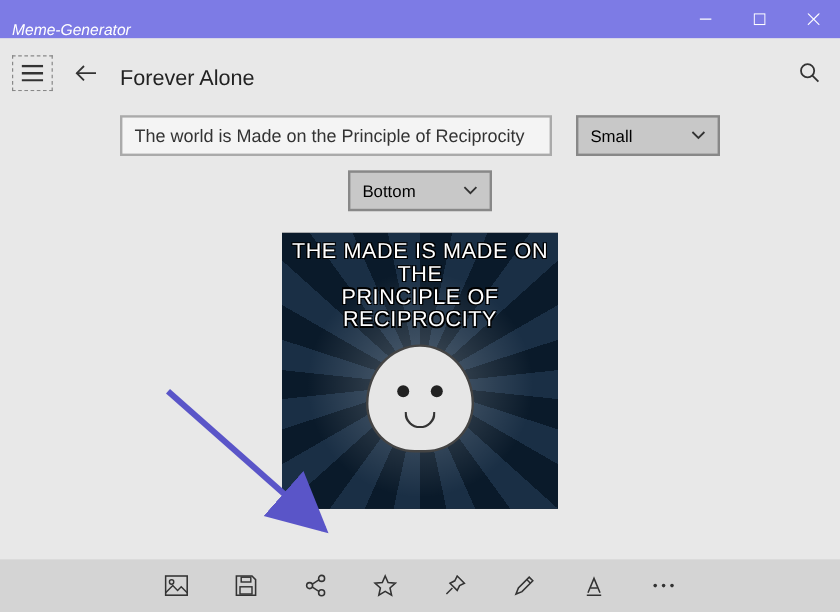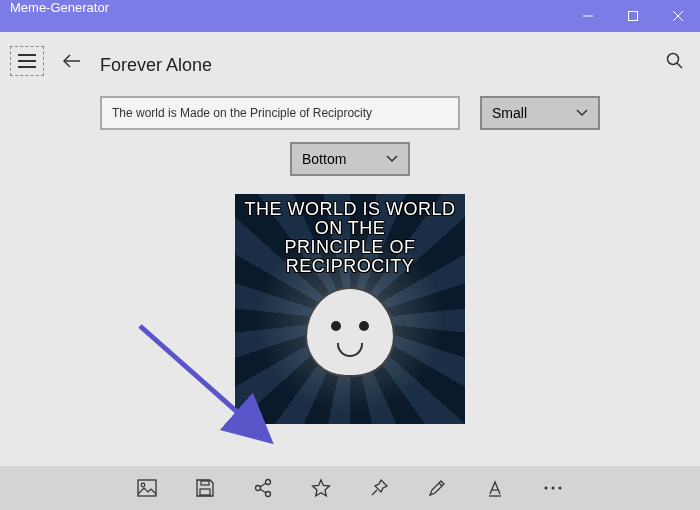--- a/index.html
+++ b/index.html
@@ -1,27 +1,27 @@
 <!DOCTYPE html>
 <html><head>
 <meta charset="utf-8">
 <style>
   * { box-sizing: border-box; margin: 0; padding: 0; }
   html, body { width: 700px; height: 510px; overflow: hidden; font-family: "Segoe UI", Arial, sans-serif; background: #e8e8e8; }
-  .titlebar { height: 32px; background: #7d7be5; color: #fff; display: flex; align-items: flex-start; font-size: 13px; }
+  .titlebar { height: 32px; background: #7d7be5; color: #fff; display: flex; align-items: flex-end; font-size: 13px; font-style: italic; }
   .titlebar .title { padding-left: 10px; flex: 1; }
   .titlebar .win-btn { width: 45px; height: 32px; display: flex; align-items: center; justify-content: center; }
   .subbar { height: 44px; background: #e8e8e8; display: flex; align-items: flex-end; padding: 0 10px; }
   .hamburger { width: 34px; height: 30px; display: flex; align-items: center; justify-content: center; border: 1px dashed #888; margin-right: 12px; }
   .back { width: 30px; height: 30px; display: flex; align-items: center; justify-content: center; margin-right: 14px; }
   .page-title { font-size: 18px; font-weight: 500; color: #222; flex: 1; }
   .search { width: 30px; height: 30px; display: flex; align-items: center; justify-content: center; }
   .content { height: 390px; background: #e8e8e8; position: relative; display: flex; flex-direction: column; align-items: center; padding-top: 20px; }
   .row { display: flex; gap: 20px; margin-bottom: 12px; }
-  .text-input { width: 360px; height: 34px; border: 2px solid #aaa; background: #f4f4f4; padding: 0 10px; font-size: 12px; color: #333; outline: none; }
+  .text-input { width: 360px; height: 34px; border: 2px solid #aaa; background: #f4f4f4; padding: 0 10px; font-size: 15px; color: #333; outline: none; }
   .text-input::placeholder { color: #888; font-style: italic; }
   .select { width: 120px; height: 34px; border: 2px solid #888; background: #c8c8c8; display: flex; align-items: center; justify-content: space-between; padding: 0 10px; font-size: 14px; }
   .preview { width: 230px; height: 230px; background: #000; position: relative; margin-top: 6px; display: flex; flex-direction: column; align-items: center; overflow: hidden; }
   .preview .rays::before, .preview .rays::after { content:''; position:absolute; inset:0; background:
     conic-gradient(from 0deg at 50% 55%,
       #0a1a2a 0deg 12deg, #1a2f45 12deg 24deg,
       #0a1a2a 24deg 36deg, #1a2f45 36deg 48deg,
       #0a1a2a 48deg 60deg, #1a2f45 60deg 72deg,
       #0a1a2a 72deg 84deg, #1a2f45 84deg 96deg,
       #0a1a2a 96deg 108deg, #1a2f45 108deg 120deg,
@@ -110,21 +110,21 @@
       <svg width="12" height="8">
           <polyline points="1,1 6,6 11,1" fill="none" stroke="#333" stroke-width="1.5"></polyline>
         </svg>
     </div>
   </div>
 
   <div class="preview">
     <div class="rays"></div>
     <div class="glow"></div>
     <div class="meme-text">
-      <span>THE WORLD IS WORLD ON THE</span><br><span>PRINCIPLE OF RECIPROCITY</span>
+      <span>THE MADE IS MADE ON THE</span><br><span>PRINCIPLE OF RECIPROCITY</span>
     </div>
     <div class="face">
       <div class="eye l"></div>
         <div class="eye r"></div>
         <div class="mouth"></div>
     </div>
   </div>
 
   <svg class="arrow-svg" width="160" height="140">
     <defs>

